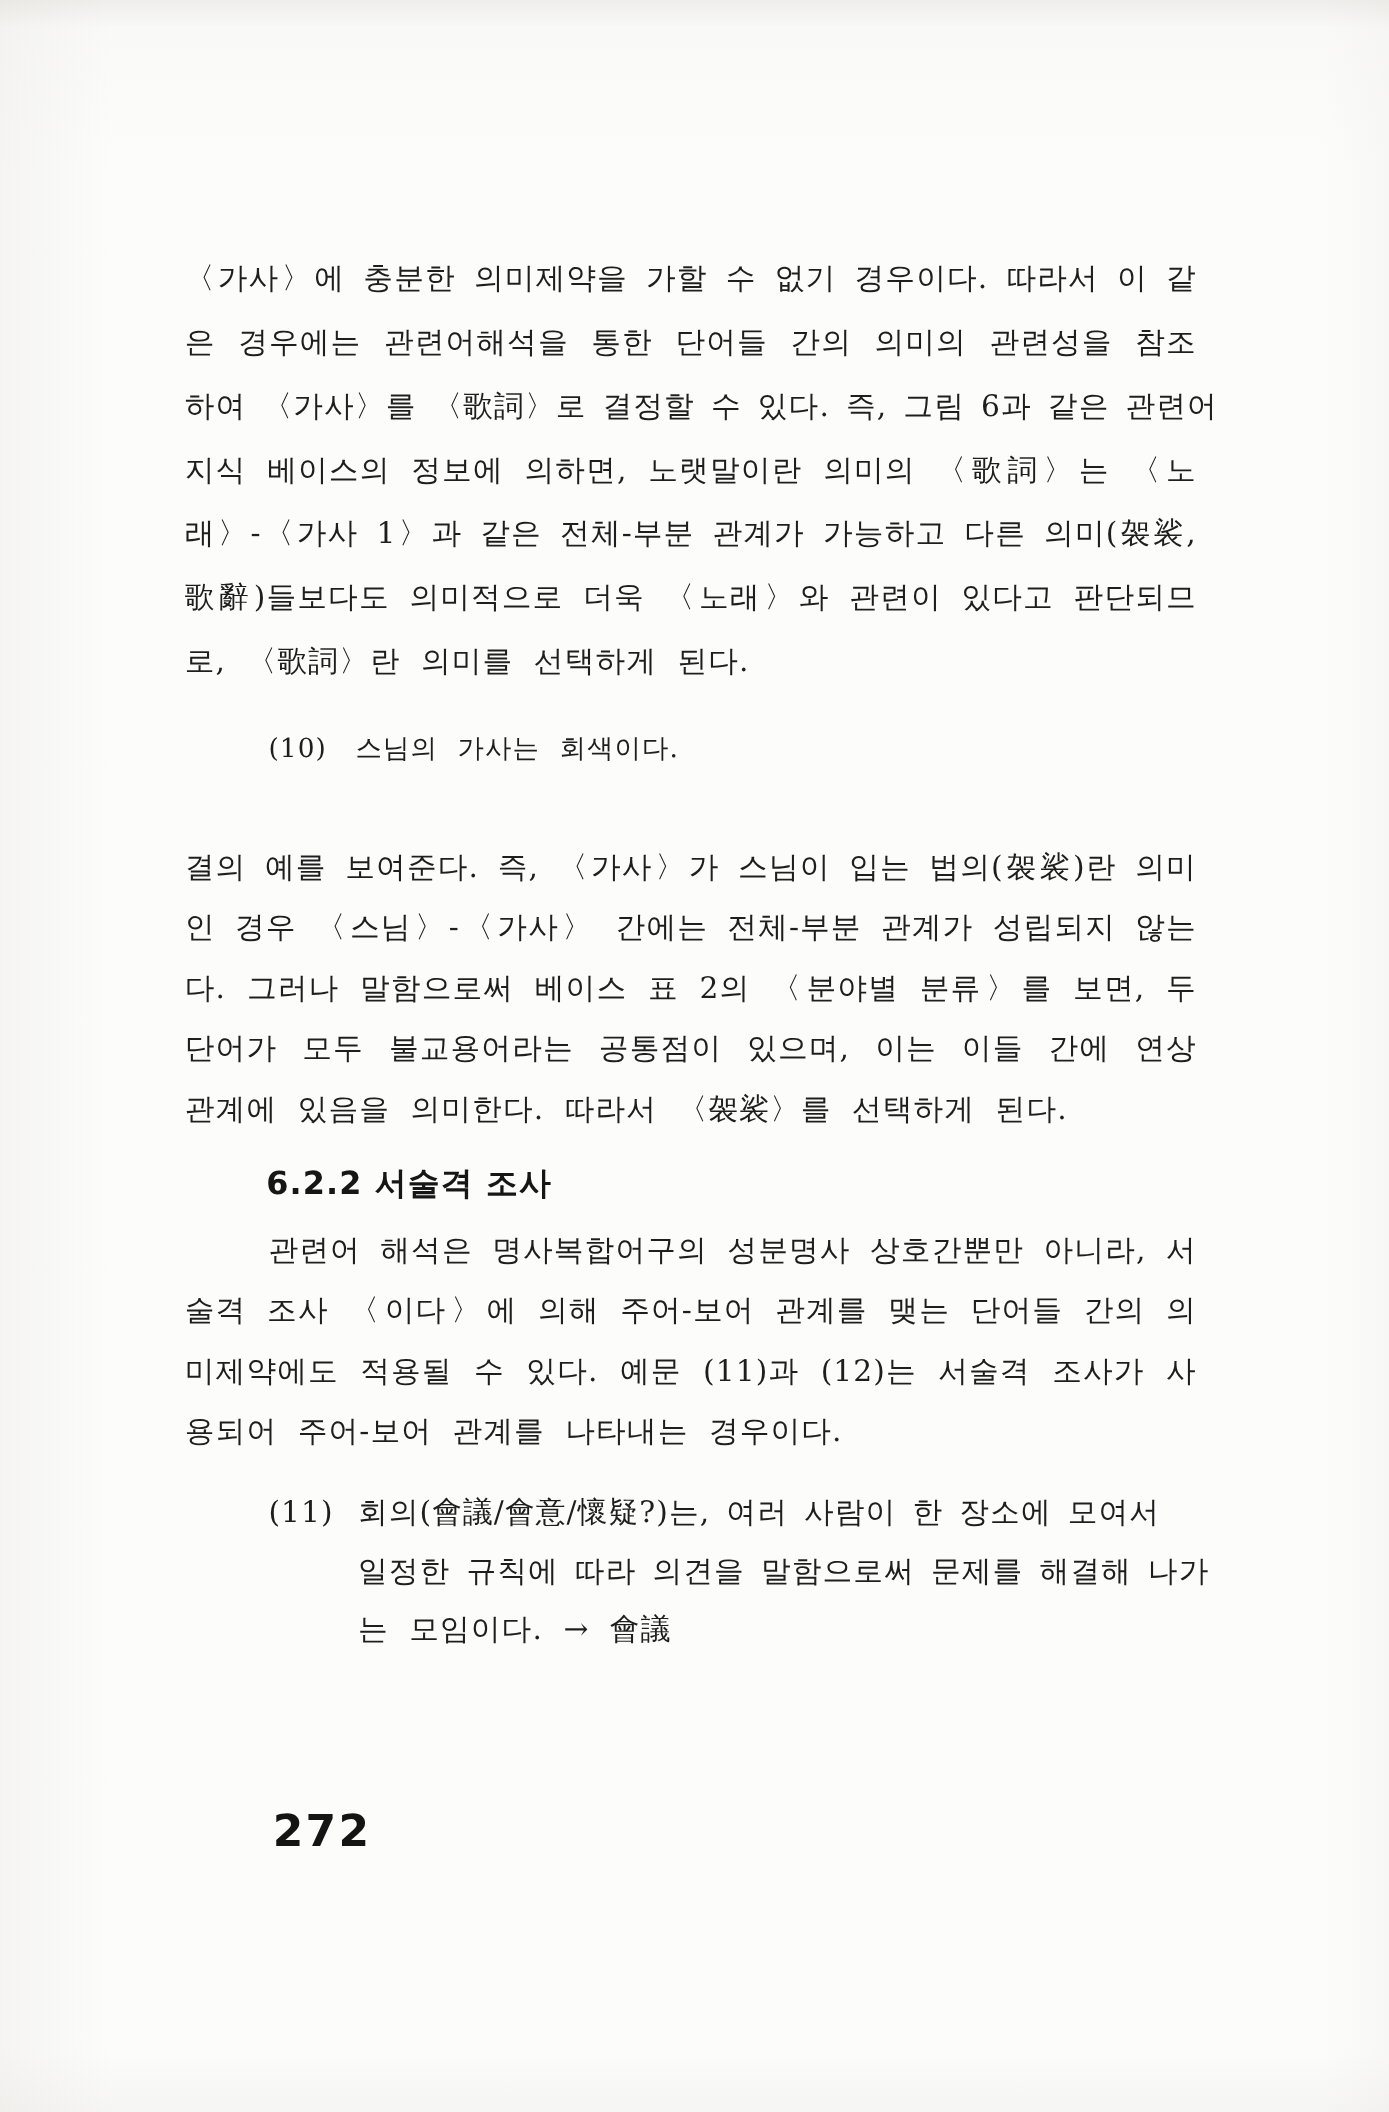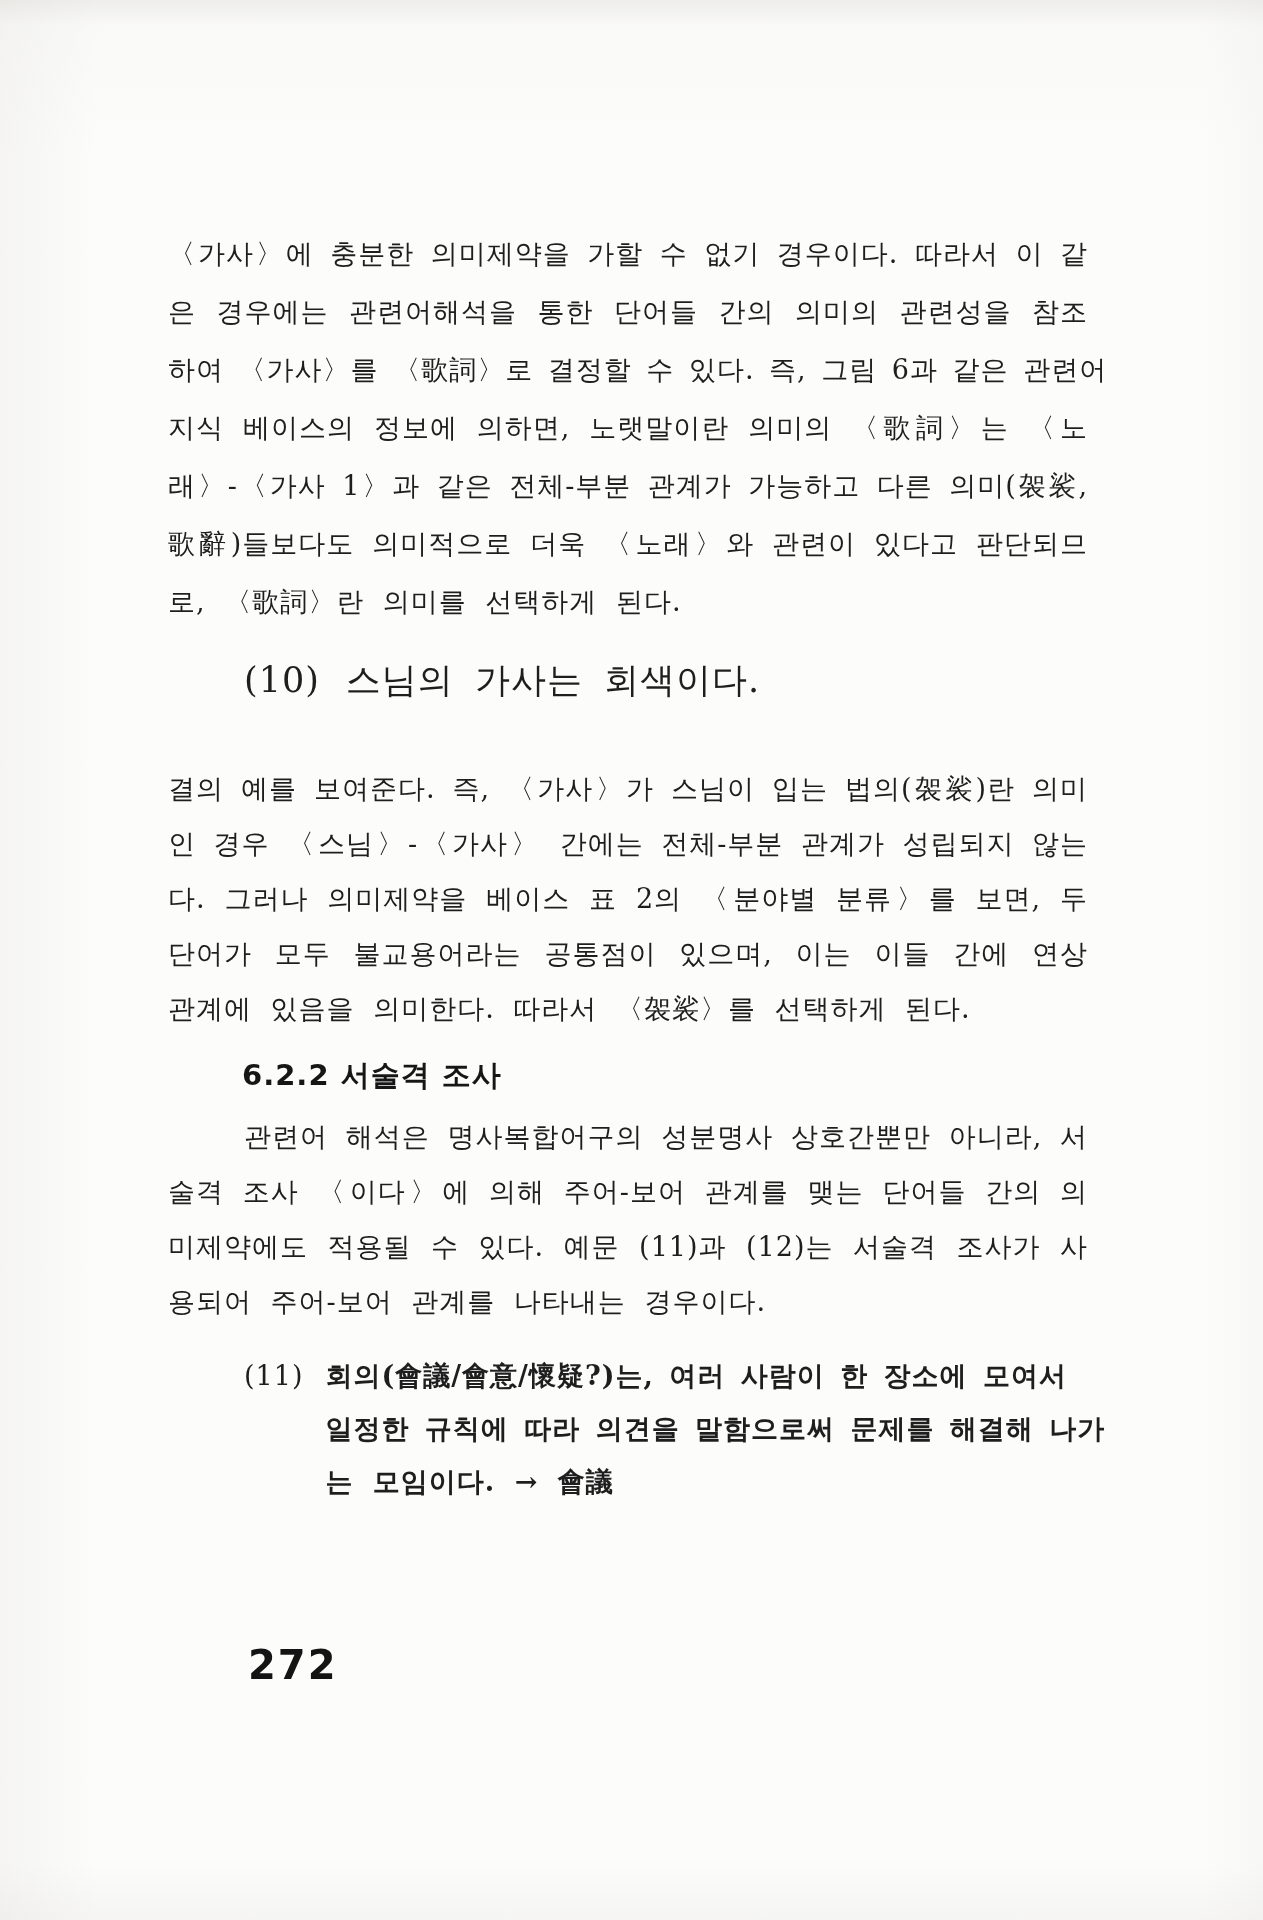--- a/index.html
+++ b/index.html
@@ -39,21 +39,21 @@
   .endline {
     text-align: left;
     text-align-last: left;
     word-spacing: 9px;
   }
   .example10 {
     margin-top: 30px;
     margin-left: 76px;
     display: flex;
     align-items: baseline;
-    font-size: 35px;
+    font-size: 24px;
     line-height: 38px;
     letter-spacing: 1px;
     word-spacing: 9px;
     white-space: nowrap;
   }
   .example10 .exlabel { margin-right: 26px; }
   .p2 { margin-top: 62px; }
   .section-heading {
     margin-top: 18px;
     margin-left: 74px;
@@ -73,21 +73,21 @@
     align-items: flex-start;
     font-size: 27px;
     letter-spacing: 1px;
     word-spacing: 5px;
   }
   .example11 .exlabel {
     line-height: 53px;
     margin-right: 22px;
     white-space: nowrap;
   }
-  .example11 .exlines { width: 705px; font-weight: bold; }
+  .example11 .exlines { width: 705px; }
   .example11 .tline { line-height: 53px; }
   .page-number {
     position: absolute;
     left: 248px; top: 1642px;
     font-family: "DejaVu Sans", "Liberation Sans", sans-serif;
     font-size: 40px;
     font-weight: bold;
     letter-spacing: 2px;
     color: #141414;
   }
@@ -109,21 +109,21 @@
     </div>
 
     <div class="example10">
       <span class="exlabel">(10)</span>
       <span>스님의 가사는 회색이다.</span>
     </div>
 
     <div class="p2">
       <div class="tline">결의 예를 보여준다. 즉, 〈가사〉가 스님이 입는 법의(袈裟)란 의미</div>
       <div class="tline">인 경우 〈스님〉-〈가사〉 간에는 전체-부분 관계가 성립되지 않는</div>
-      <div class="tline">다. 그러나 의미제약을 베이스 표 2의 〈분야별 분류〉를 보면, 두</div>
+      <div class="tline">다. 그러나 말함으로써 베이스 표 2의 〈분야별 분류〉를 보면, 두</div>
       <div class="tline">단어가 모두 불교용어라는 공통점이 있으며, 이는 이들 간에 연상</div>
       <div class="tline endline">관계에 있음을 의미한다. 따라서 〈袈裟〉를 선택하게 된다.</div>
     </div>
 
     <div class="section-heading">6.2.2 서술격 조사</div>
 
     <div class="p3">
       <div class="tline indent">관련어 해석은 명사복합어구의 성분명사 상호간뿐만 아니라, 서</div>
       <div class="tline">술격 조사 〈이다〉에 의해 주어-보어 관계를 맺는 단어들 간의 의</div>
       <div class="tline">미제약에도 적용될 수 있다. 예문 (11)과 (12)는 서술격 조사가 사</div>

